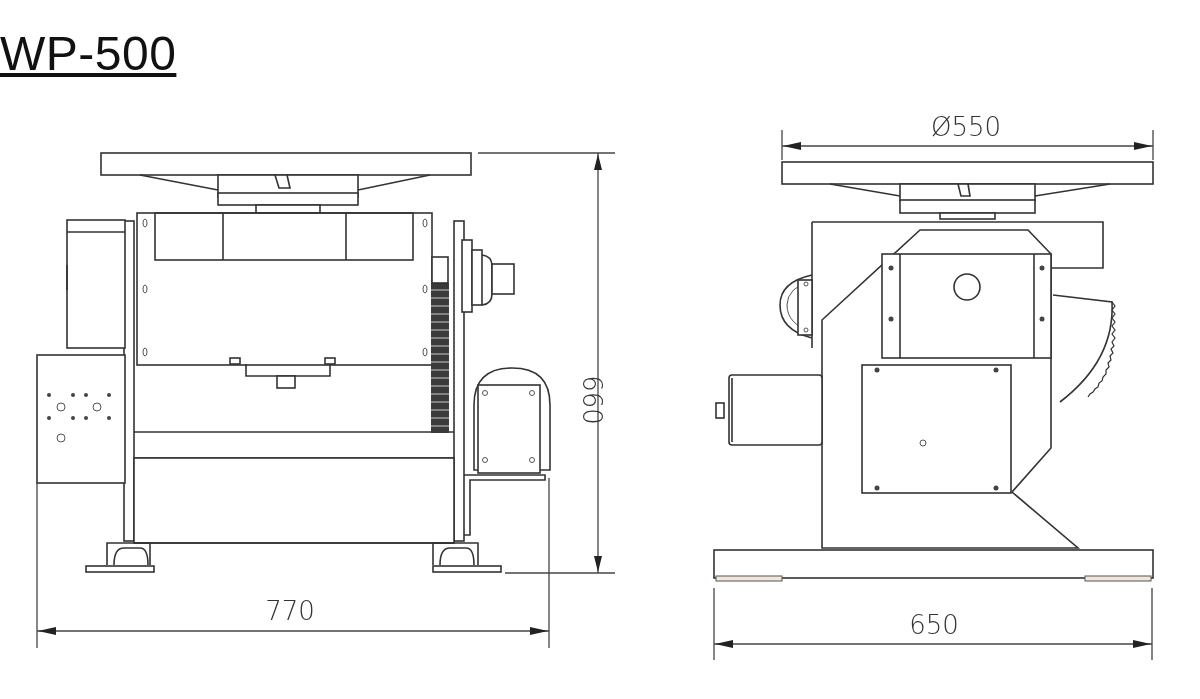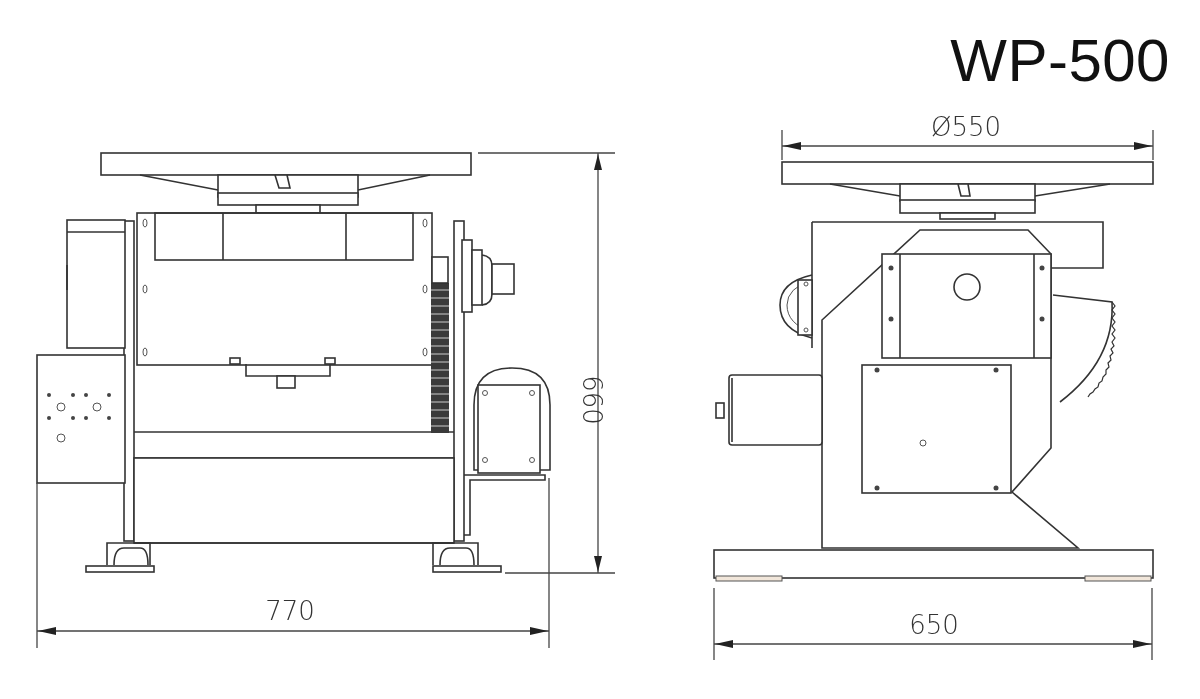--- a/index.html
+++ b/index.html
@@ -1,17 +1,17 @@
 <!DOCTYPE html>
 <html><head>
 <meta charset="utf-8">
 <style>
   html, body { margin:0; padding:0; background:#ffffff; }
   body { width:1200px; height:699px; position:relative; overflow:hidden; font-family:"Liberation Sans", sans-serif; }
-  .title { position:absolute; left:0; width:1170px; top:26px; text-align:right; font-size:60px; color:#111; letter-spacing:0.5px; }
+  .title { position:absolute; left:0; width:1170px; top:26px; text-align:left; font-size:48px; color:#111; letter-spacing:0.5px;text-decoration:underline; }
   svg { position:absolute; left:0; top:0; }
   .ln { stroke:#333; stroke-width:1.6; fill:none; }
   .lnf { stroke:#333; stroke-width:1.6; fill:#fff; }
   .thin { stroke:#555; stroke-width:1; fill:none; }
   .dim { stroke:#444; stroke-width:1.3; fill:none; }
   .arrow { fill:#222; stroke:none; }
   .dimtxt { font-family:"DejaVu Sans", sans-serif; font-size:26px; fill:#333; font-weight:300; }
   .dot { fill:#444; }
 </style>
 </head>

